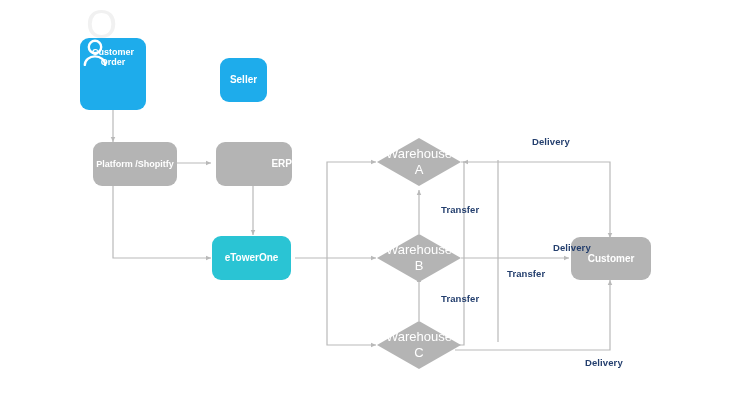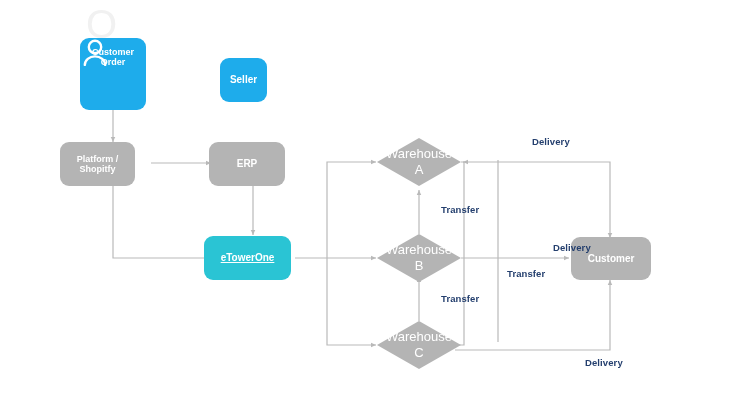--- a/index.html
+++ b/index.html
@@ -123,30 +123,30 @@
     <div class="lbl-cust-order" style="margin-top:3px;">
       <div>Customer</div>
       <div>Order</div>
     </div>
   </div>
 
   <div class="node rounded blue lbl-seller" style="left:220px;top:58px;width:47px;height:44px;">
     <span>Seller</span>
   </div>
 
-  <div class="node rounded gray lbl-platform" style="left:60px;top:142px;width:75px;height:44px;flex-direction:column;">
+  <div class="node rounded gray lbl-platform" style="left:93px;top:142px;width:84px;height:44px;flex-direction:row;">
     <span>Platform /</span>
     <span>Shopitfy</span>
   </div>
 
-  <div class="node rounded gray lbl-erp" style="left:209px;top:142px;width:76px;height:44px;">
+  <div class="node rounded gray lbl-erp" style="left:216px;top:142px;width:76px;height:44px;justify-content:flex-end;">
     <span>ERP</span>
   </div>
 
-  <div class="node rounded teal lbl-etower" style="left:204px;top:236px;width:87px;height:44px;text-decoration:underline;">
+  <div class="node rounded teal lbl-etower" style="left:212px;top:236px;width:79px;height:44px;">
     <span>eTowerOne</span>
   </div>
 
   <div class="node rounded gray lbl-customer" style="left:571px;top:237px;width:80px;height:43px;">
     <span>Customer</span>
   </div>
 
   <div class="diamond-label" style="left:380px;top:147px;width:78px;height:30px;">
     <span>Warehouse</span>
     <span>A</span>

